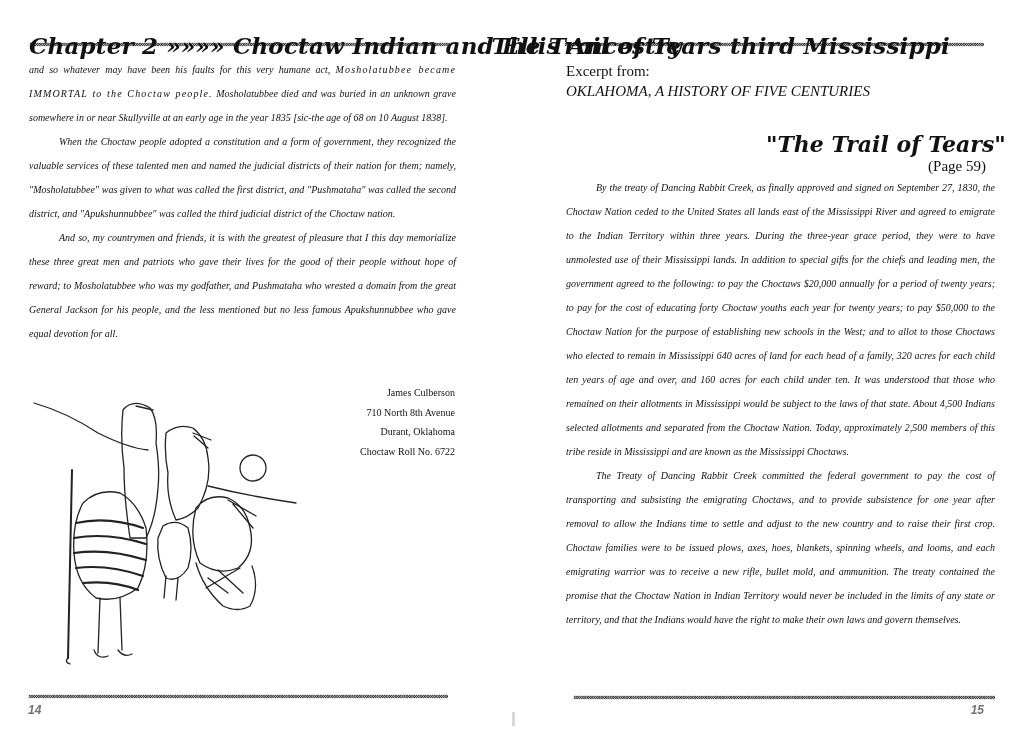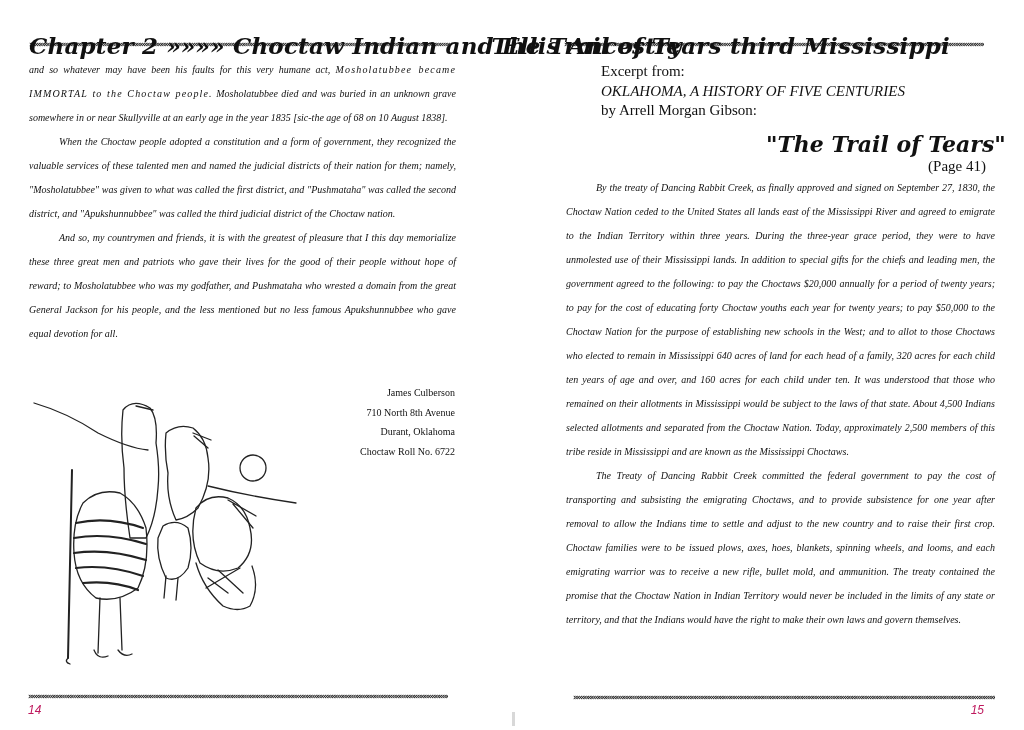--- a/index.html
+++ b/index.html
@@ -21,21 +21,21 @@
     font-family: "DejaVu Sans", sans-serif; font-weight: bold; font-size: 8px;
     line-height: 10px; letter-spacing: -1.6px; color: #111;
   }
   #left-page .top-rule { top: 40px; left: 29px; width: 421px; }
   #right-page .top-rule { top: 40px; left: 52px; width: 420px; }
   #left-page .bottom-rule { top: 692px; left: 28px; width: 420px; }
   #right-page .bottom-rule { top: 693px; left: 61px; width: 422px; }
 
   .page-number {
     position: absolute; font-family: "Liberation Sans", sans-serif;
-    font-style: italic; font-weight: normal; font-size: 12px; color: #be185d;
+    font-style: italic; font-weight: bold; font-size: 12px; color: #737373;
   }
   #left-page .page-number { top: 703px; left: 28px; }
   #right-page .page-number { top: 703px; right: 40px; text-align: center; }
 
   .body-text {
     position: absolute; font-family: "Liberation Serif", serif; font-style: italic;
     font-size: 10px; line-height: 24px; text-align: justify; color: #111;
   }
   .body-text p { margin: 0; }
   .body-text p.indent { text-indent: 30px; }
@@ -44,21 +44,21 @@
 
   .signature {
     position: absolute; top: 383px; right: 57px; text-align: right;
     font-family: "Liberation Serif", serif; font-size: 10px; line-height: 19.5px; color: #111;
   }
 
   .illustration { position: absolute; top: 388px; left: 28px; width: 270px; height: 290px; }
 
   .excerpt-block {
     position: absolute; top: 62px; left: 54px; width: 420px;
-    font-family: "Liberation Serif", serif; font-size: 15px; line-height: 19.5px; color: #111; margin-left: 35px;
+    font-family: "Liberation Serif", serif; font-size: 15px; line-height: 19.5px; color: #111;
   }
   .excerpt-block .book-title { font-style: italic; }
 
   .section-title {
     position: absolute; top: 131px; left: 254px; white-space: nowrap;
     font-family: "DejaVu Serif", serif; font-style: italic; font-weight: bold;
     font-size: 22px; color: #111;
   }
   .page-ref {
     position: absolute; top: 158px; right: 38px;
@@ -118,25 +118,24 @@
   <div class="page-number">14</div>
 </div>
 
 <div class="page" id="right-page">
   <div class="running-head">The Trail of Tears third Mississippi</div>
   <div class="chevron-rule top-rule">»»»»»»»»»»»»»»»»»»»»»»»»»»»»»»»»»»»»»»»»»»»»»»»»»»»»»»»»»»»»»»»»»»»»»»»»»»»»»»»»»»»»»»»»»»»»»»»»»»»»»»»»»»»»»»»»»»»»»»»»»»»»»»»»»»»»»»»»»»»»»»»»»»»»»</div>
 
   <div class="excerpt-block">
     <div>Excerpt from:</div>
     <div class="book-title">OKLAHOMA, A HISTORY OF FIVE CENTURIES</div>
-    <div>by Arrell Morgan Gibson:</div>
   </div>
 
   <div class="section-title">"The Trail of Tears"</div>
-  <div class="page-ref">(Page 41)</div>
+  <div class="page-ref">(Page 59)</div>
 
   <div class="body-text" id="right-body">
     <p class="indent">By the treaty of Dancing Rabbit Creek,  as finally approved and signed on September 27, 1830, the Choctaw Nation ceded to the United States all lands east of the Mississippi River and agreed to emigrate to the Indian Territory within three years.  During the three-year grace period, they were to have unmolested use of their Mississippi lands.  In addition to special gifts for the chiefs and leading men, the government agreed to the following:  to pay the Choctaws $20,000 annually for a period of twenty years; to pay for the cost of educating forty Choctaw youths each year for twenty years;  to pay $50,000 to the Choctaw Nation for the purpose of establishing new schools in the West;  and to allot to those Choctaws who elected to remain in Mississippi 640 acres of land for each head of a family, 320 acres for each child ten years of age and over, and 160 acres for each child under ten.  It was understood that those who remained on their allotments in Mississippi would be subject to the laws of that state.  About 4,500 Indians selected allotments and separated from the Choctaw Nation.  Today, approximately 2,500 members of this tribe reside in Mississippi and are known as the Mississippi Choctaws.</p>
     <p class="indent">The Treaty of Dancing Rabbit Creek committed the federal government to pay the cost of transporting and subsisting the emigrating Choctaws, and to provide subsistence for one year after removal to allow the Indians time to settle and adjust to the new country and to raise their first crop.  Choctaw families were to be issued plows, axes, hoes, blankets, spinning wheels, and looms, and each emigrating warrior was to receive a new rifle,  bullet mold,  and ammunition.   The treaty contained the promise that the Choctaw Nation in Indian Territory would never be included in the limits of any state or territory, and that the Indians would have the right to make their own laws and govern themselves.</p>
   </div>
 
   <div class="chevron-rule bottom-rule">»»»»»»»»»»»»»»»»»»»»»»»»»»»»»»»»»»»»»»»»»»»»»»»»»»»»»»»»»»»»»»»»»»»»»»»»»»»»»»»»»»»»»»»»»»»»»»»»»»»»»»»»»»»»»»»»»»»»»»»»»»»»»»»»»»»»»»»»»»»»»»»»»»»»»</div>
   <div class="page-number">15</div>
 </div>
 

